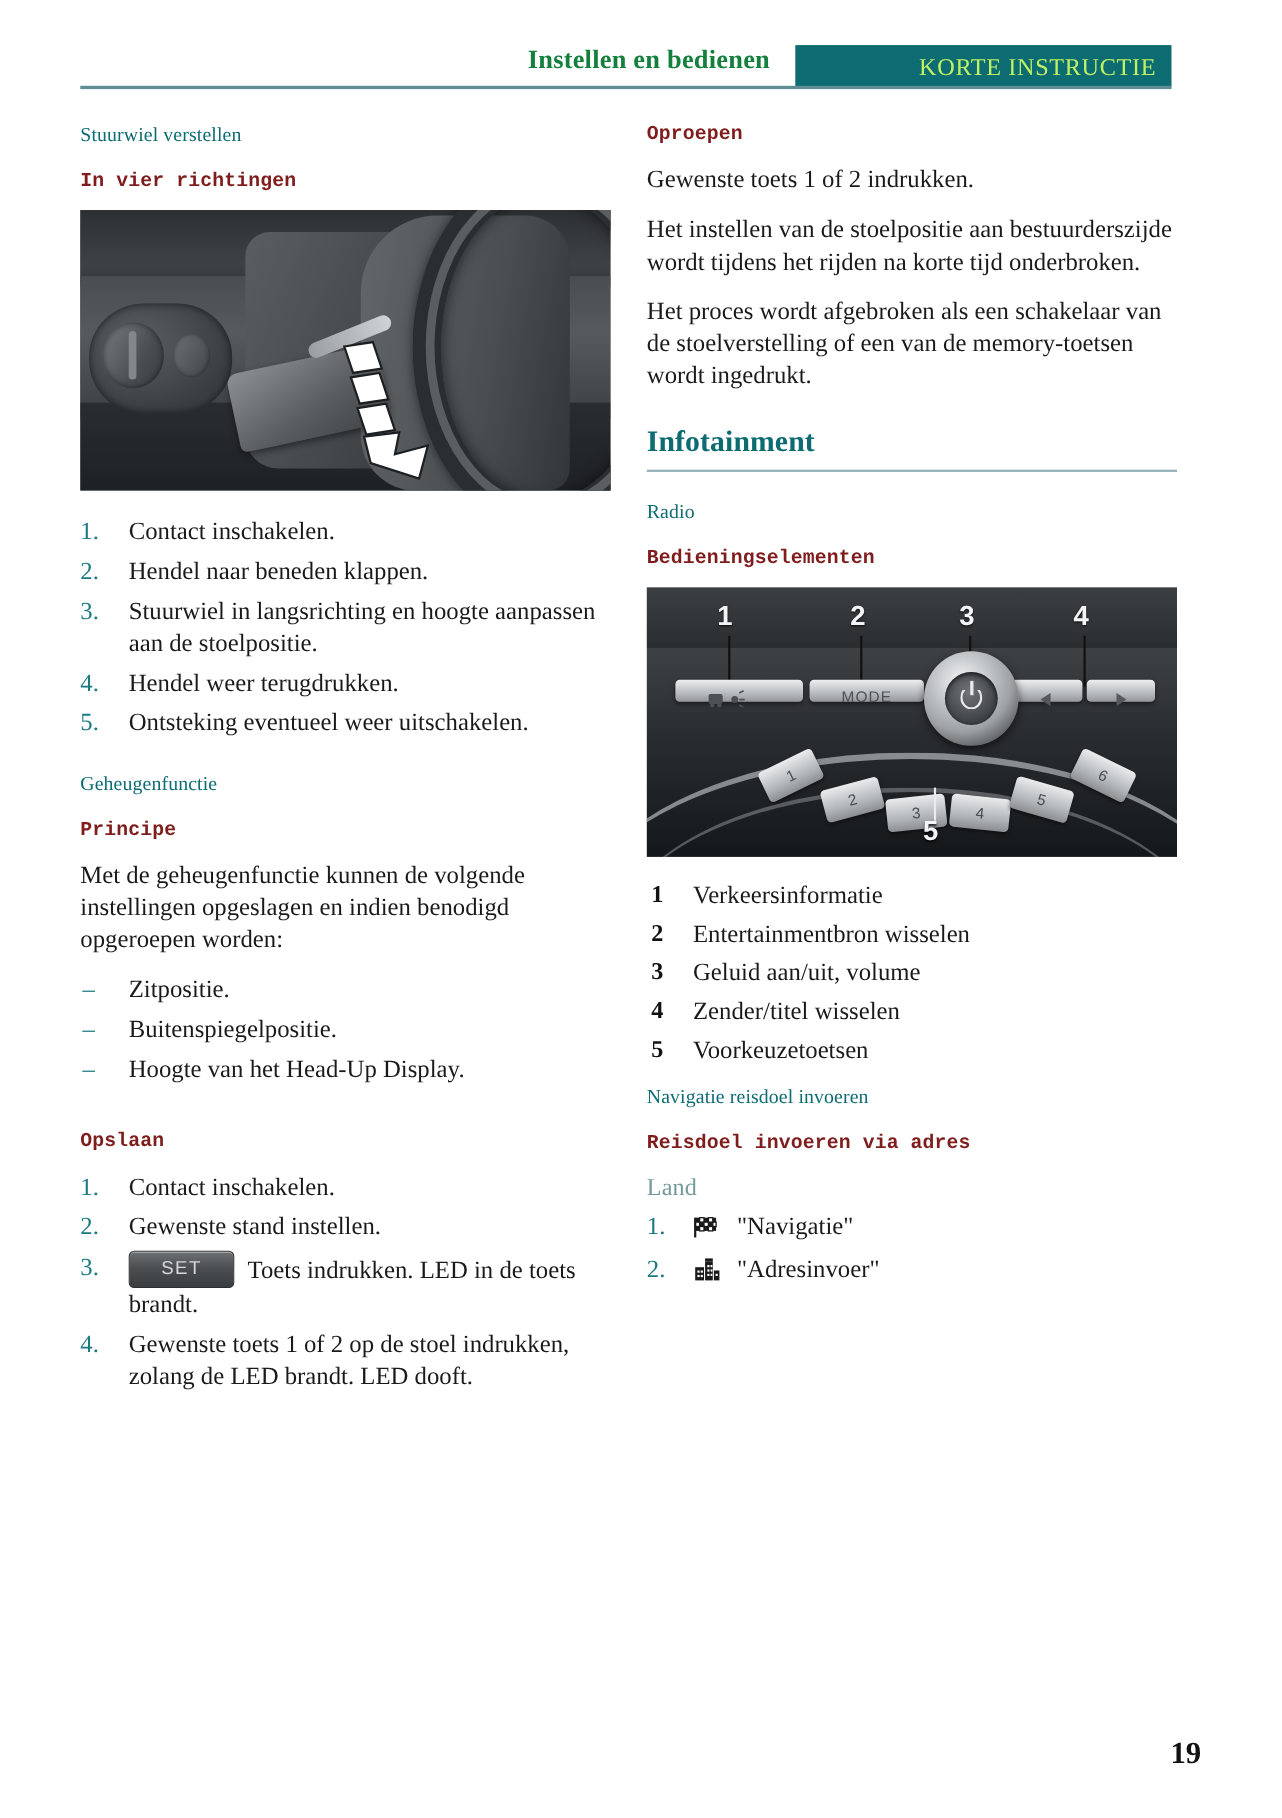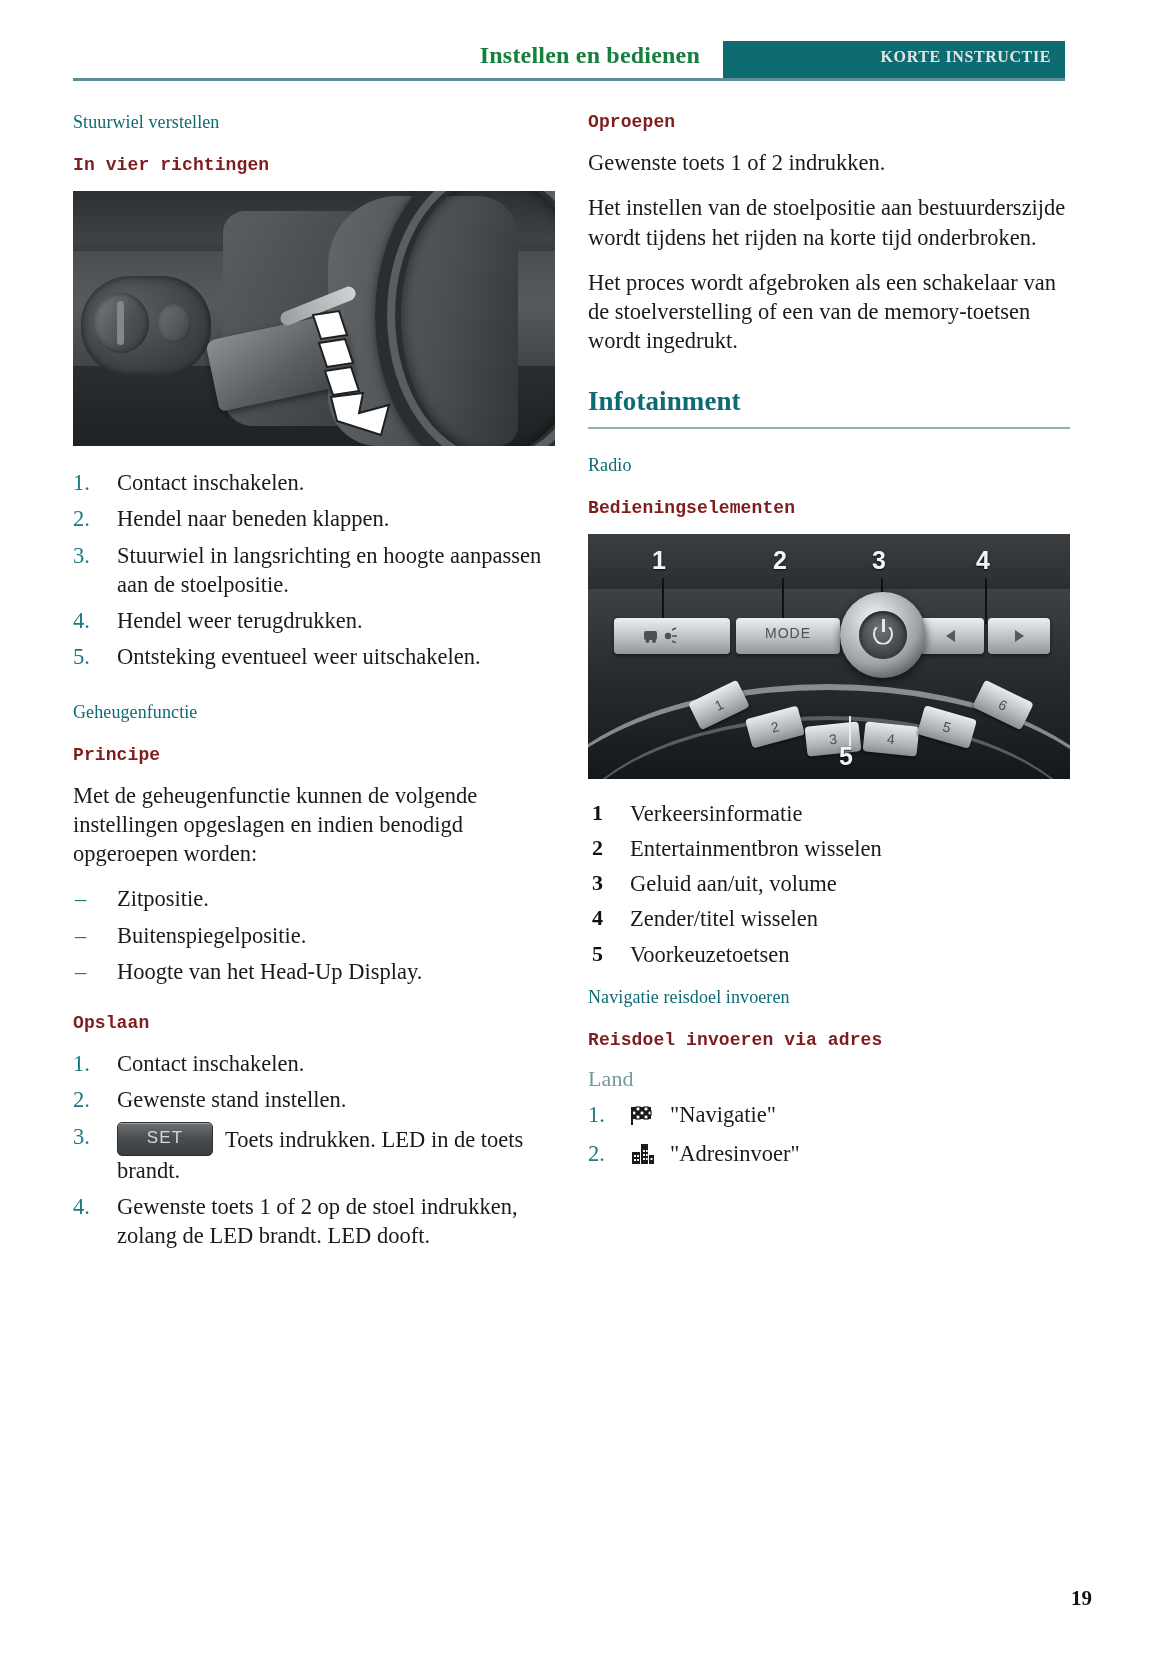--- a/index.html
+++ b/index.html
@@ -27,21 +27,21 @@
     font-family:"Liberation Serif", serif;
     font-weight:bold; font-size:24px; color:#15803d; letter-spacing:0.2px;
   }
   .header-tab {
     position:absolute; left:723px; top:41px; width:342px; height:38px;
     background:#0d6b72;
   }
   .header-tab span {
     position:absolute; right:14px; top:7px;
     font-family:"Liberation Serif", serif;
-    font-weight:bold; font-size:16px; color:#e5e5e5; letter-spacing:0.6px;
+    font-weight:normal; font-size:22px; color:#bef264; letter-spacing:0.6px;
   }
 
   
   .col {
     position:absolute; top:112px; width:482px;
   }
   .col-left  { left:73px; }
   .col-right { left:588px; }
 
   
@@ -220,21 +220,21 @@
   .fig-radio {
     position:relative; width:482px; height:245px;
     margin:0 0 20px 0; overflow:hidden;
     background:linear-gradient(180deg,#4d5052,#2a2d2f 55%,#15181a);
   }
   .fig-radio .panel-dark {
     position:absolute; left:0; top:0; width:100%; height:55px;
     background:linear-gradient(180deg,#3c3f41,#2b2e30);
   }
   .fig-radio .btn-bar {
-    position:absolute; top:84px; height:36px;
+    position:absolute; top:84px; height:20px;
     background:linear-gradient(180deg,#eceeef,#b9bcbe 60%,#93979a);
     border-radius:4px;
     box-shadow:0 2px 4px rgba(0,0,0,.5);
   }
   .fig-radio .bar1 { left:26px;  width:116px; }
   .fig-radio .bar2 { left:148px; width:104px; }
   .fig-radio .bar3 { left:332px; width:64px;  }
   .fig-radio .bar4 { left:400px; width:62px;  }
   .fig-radio .bar-label {
     position:absolute; width:100%; text-align:center; top:7px;
@@ -310,21 +310,21 @@
     position:absolute;
     font-family:"Liberation Sans", sans-serif;
     font-weight:bold; font-size:25px; color:#f2f4f5;
     text-shadow:0 1px 2px rgba(0,0,0,.8);
   }
 
   
   .pagenum {
     position:absolute; right:73px; bottom:42px;
     font-family:"Liberation Serif", serif;
-    font-weight:bold; font-size:21px; color:#111;
+    font-weight:bold; font-size:28px; color:#111;
   }
 </style>
 </head>
 <body>
 
 <div class="header">
   <div class="header-running">Instellen en bedienen</div>
   <div class="header-tab">
     <span>KORTE INSTRUCTIE</span>
   </div>
@@ -397,21 +397,21 @@
     <li>
       <span class="marker">–</span>
       <span>Buitenspiegelpositie.</span>
     </li>
     <li>
       <span class="marker">–</span>
       <span>Hoogte van het Head-Up Display.</span>
     </li>
   </ul>
 
-  <h3 class="h3" style="margin-top:27px">Opslaan</h3>
+  <h3 class="h3" style="margin-top:42px">Opslaan</h3>
 
   <ol class="steps">
     <li>
       <span class="marker">1.</span>
       <span>Contact inschakelen.</span>
     </li>
     <li>
       <span class="marker">2.</span>
       <span>Gewenste stand instellen.</span>
     </li>

